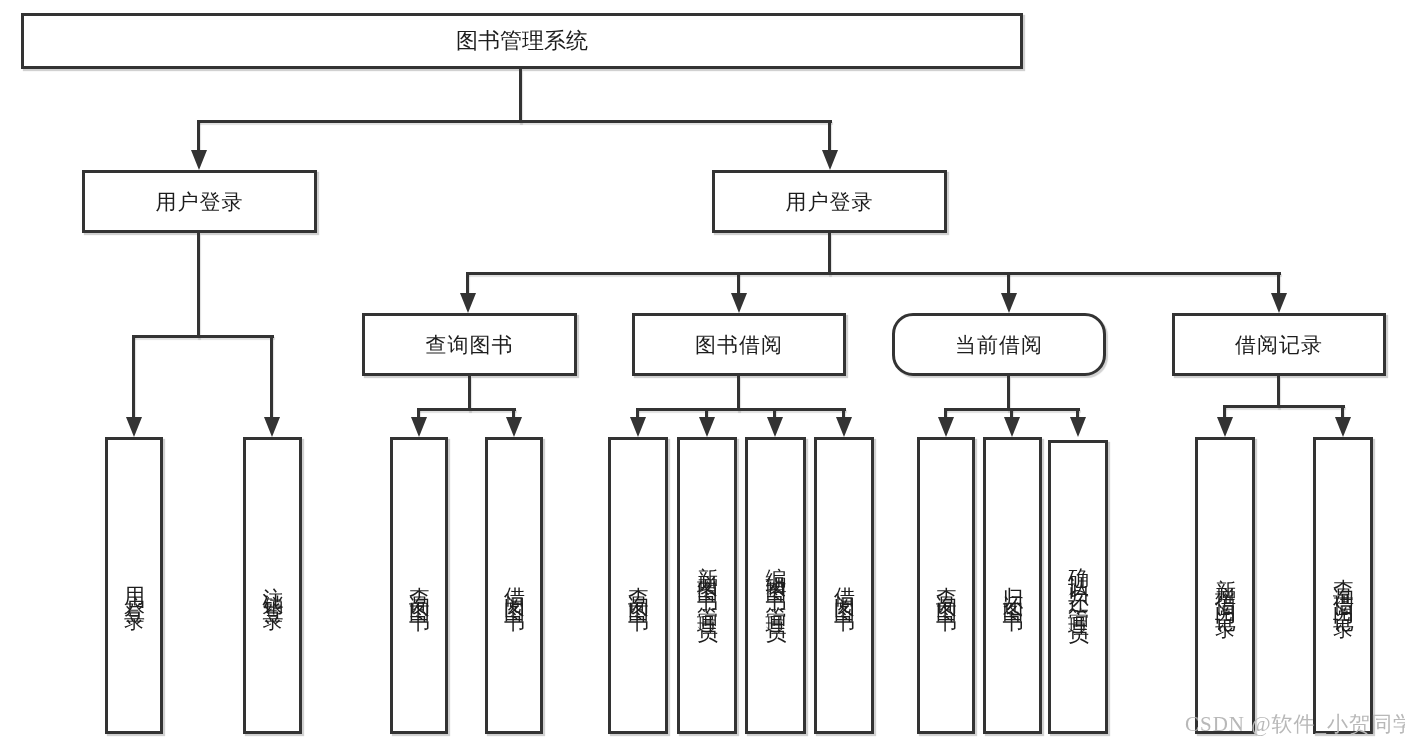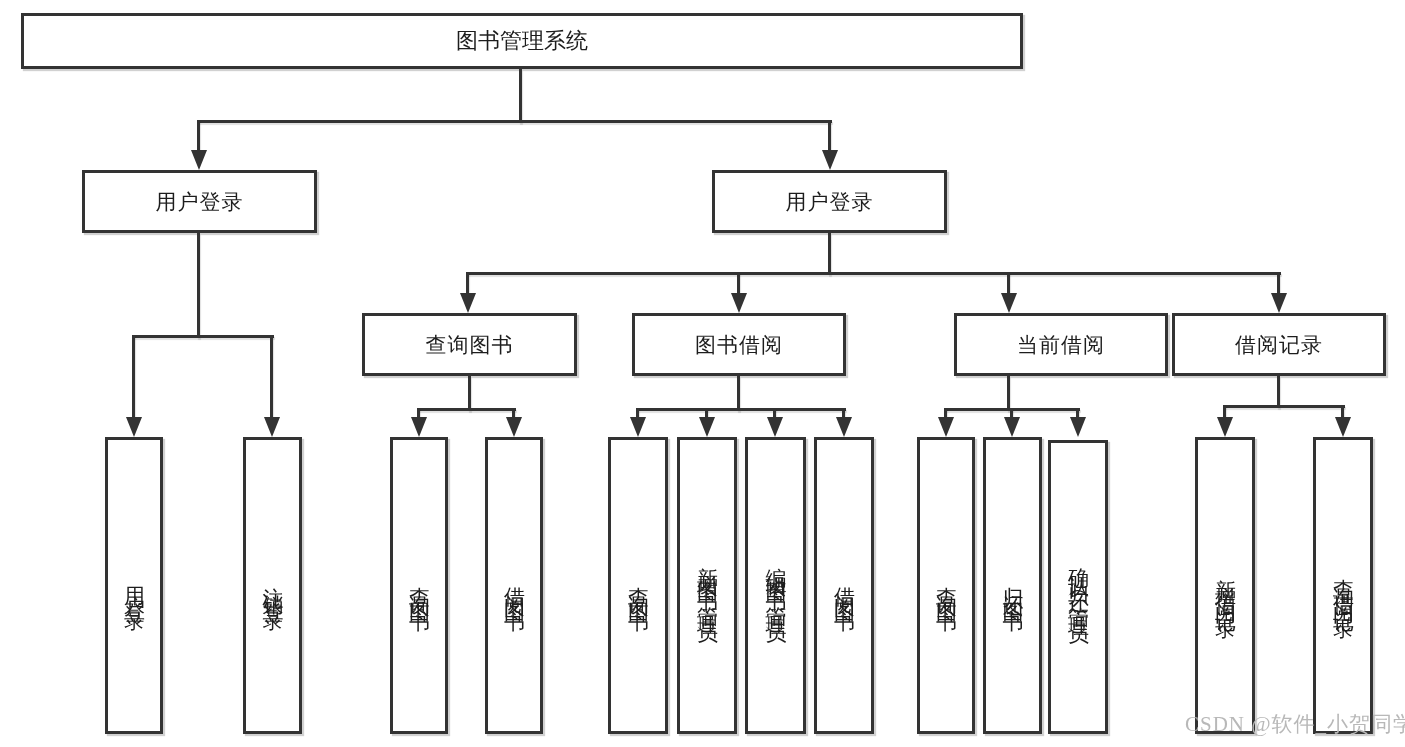--- a/index.html
+++ b/index.html
@@ -112,21 +112,21 @@
   <div class="arrow" style="left:1001px;top:293px;"></div>
   <div class="vline" style="left:1277px;top:272px;height:23px;"></div>
   <div class="arrow" style="left:1271px;top:293px;"></div>
 
   <div class="node hlabel" style="left:362px;top:313px;width:215px;height:63px;">
     <span>查询图书</span>
   </div>
   <div class="node hlabel" style="left:632px;top:313px;width:214px;height:63px;">
     <span>图书借阅</span>
   </div>
-  <div class="node hlabel" style="left:954px;top:313px;width:214px;height:63px;">
+  <div class="node hlabel" style="left:892px;top:313px;width:214px;height:63px;border-radius:21px;">
     <span>当前借阅</span>
   </div>
   <div class="node hlabel" style="left:1172px;top:313px;width:214px;height:63px;">
     <span>借阅记录</span>
   </div>
 
   <div class="vline" style="left:468px;top:376px;height:35px;"></div>
   <div class="hline" style="left:418px;top:408px;width:98px;"></div>
   <div class="vline" style="left:417px;top:408px;height:12px;"></div>
   <div class="arrow" style="left:411px;top:417px;"></div>

